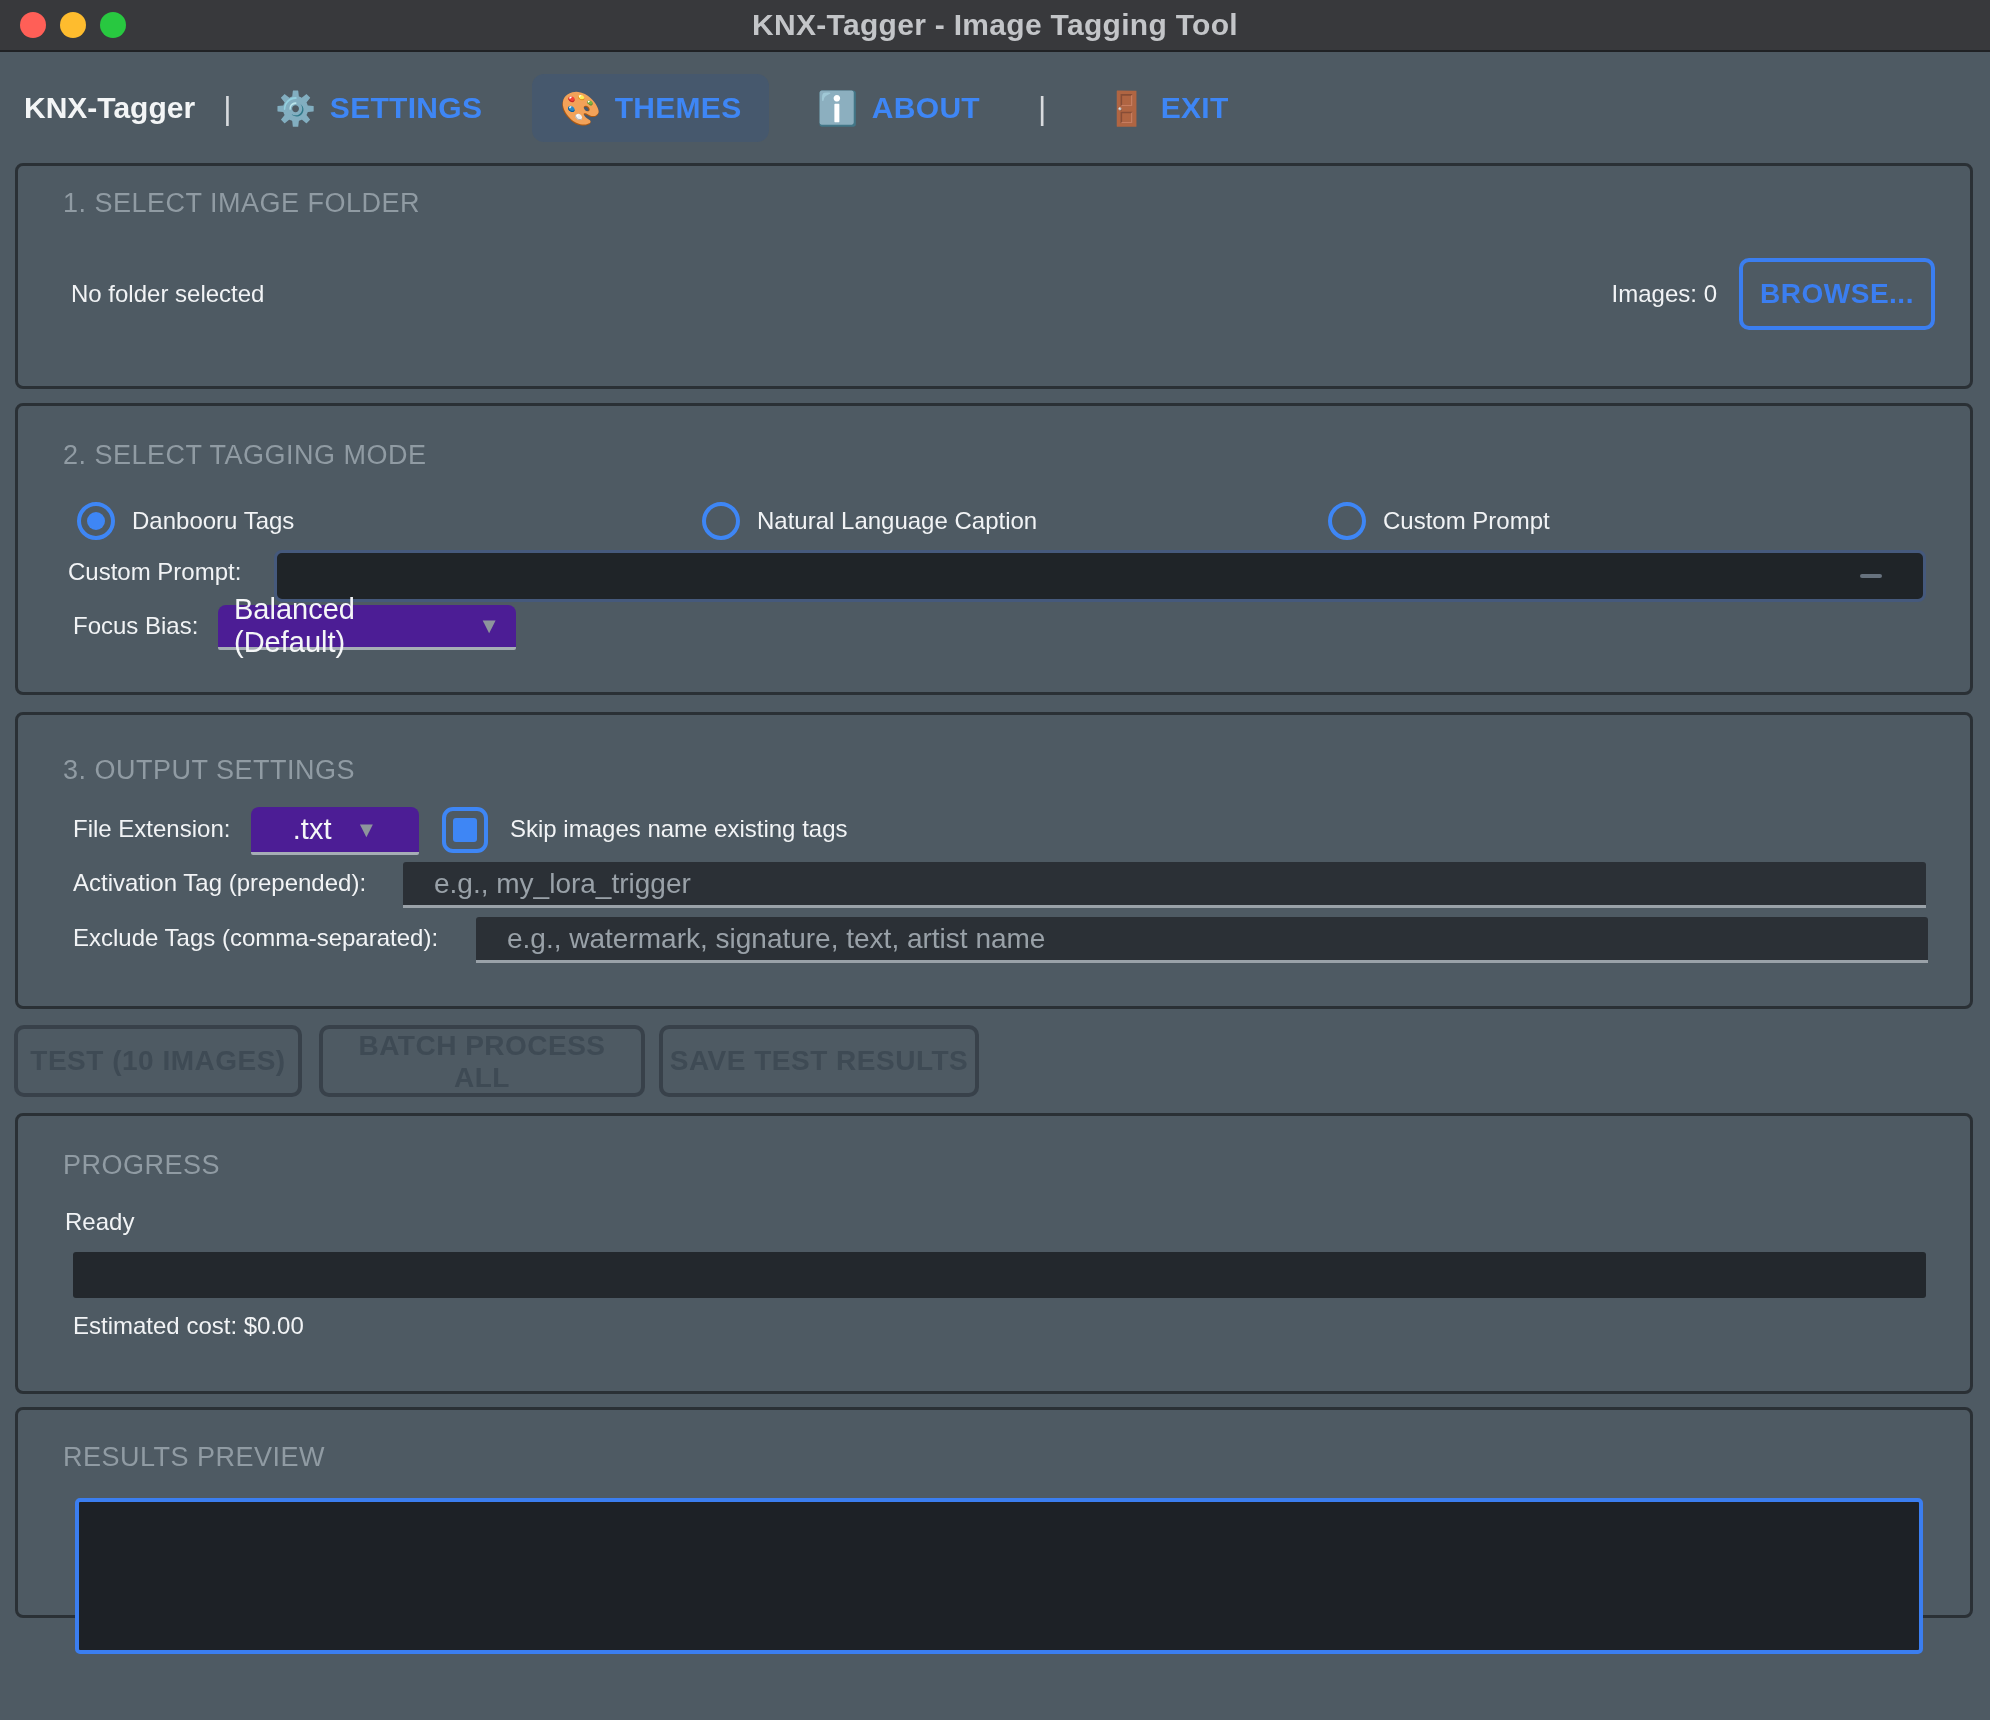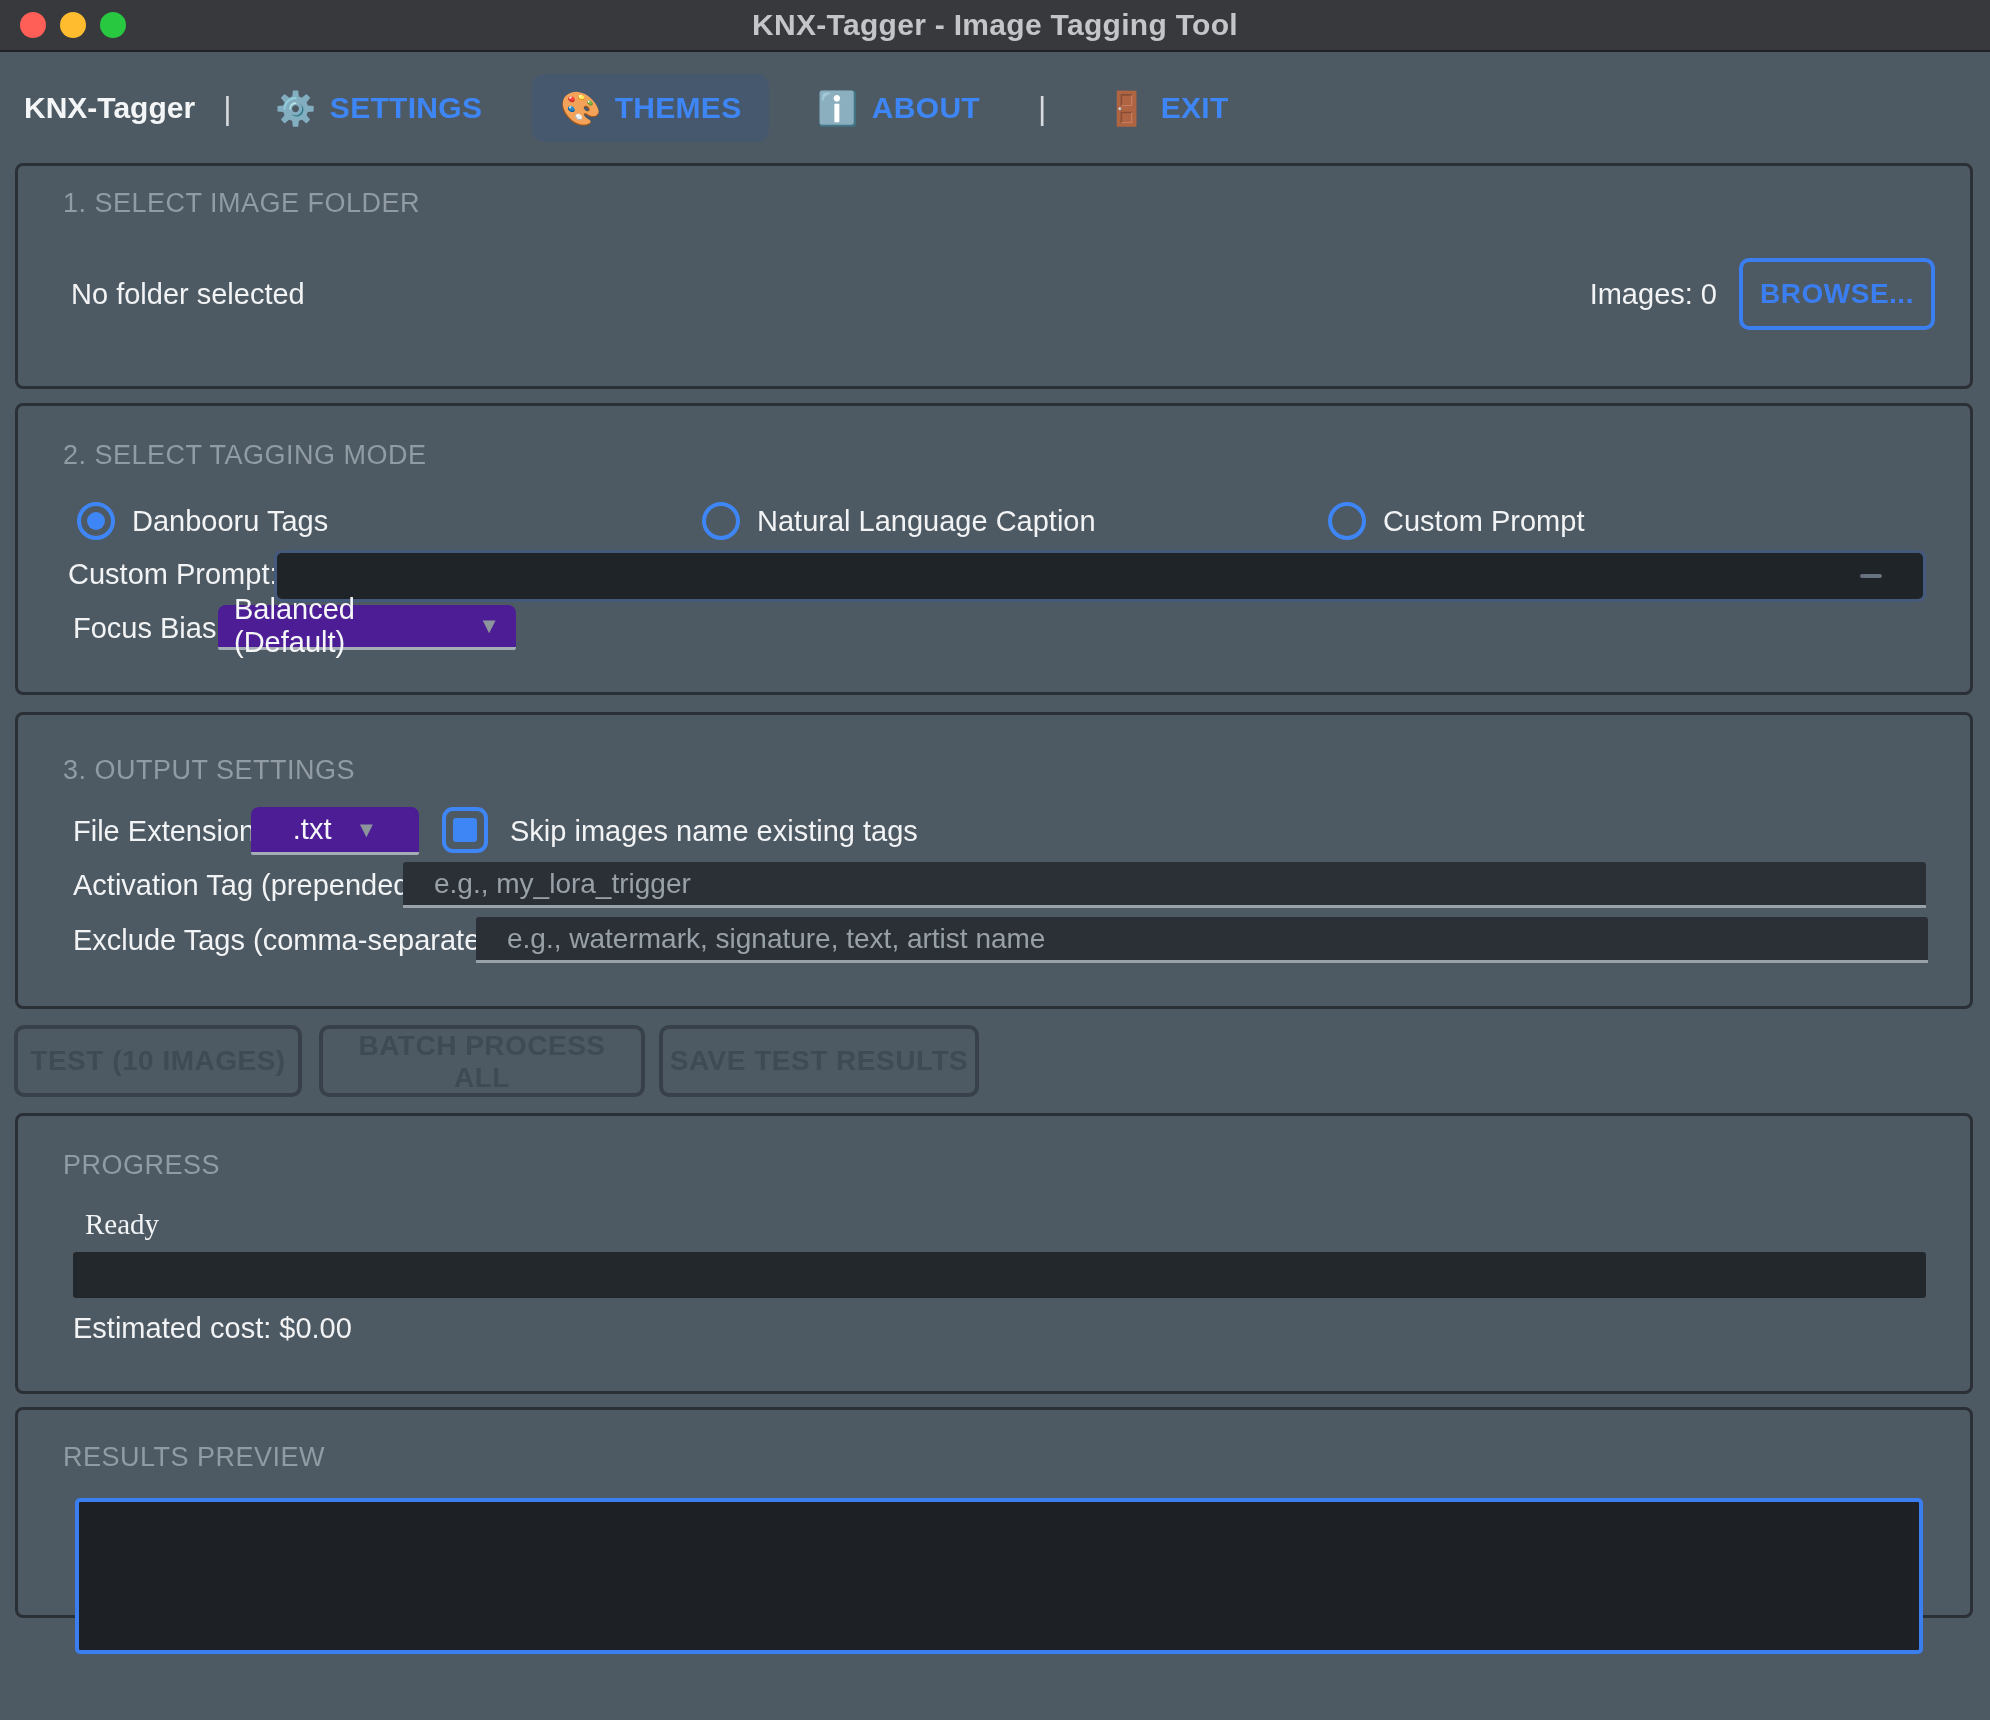--- a/index.html
+++ b/index.html
@@ -50,21 +50,21 @@
   
   .section{
     position:absolute;left:15px;width:1958px;
     border:3px solid #2a3035;border-radius:8px;
     box-sizing:border-box;background:transparent;
   }
   .sec-header{
     position:absolute;left:45px;
     color:#909ba3;font-size:27px;letter-spacing:.5px;font-weight:400;
   }
-  .lbl{color:#f1f3f5;font-size:29px;}
+  .lbl{color:#f1f3f5;font-size:24px;}
 
   
   #sec-folder{top:163px;height:226px;}
   #sec-folder .sec-header{top:22px;}
   .folder-row{
     position:absolute;left:53px;right:35px;top:86px;height:84px;
     display:flex;align-items:center;
   }
   .folder-row .spacer{flex:1;}
   .images-count{margin-right:22px;}
@@ -146,21 +146,21 @@
     color:#3e4a54;font-size:28px;font-weight:700;letter-spacing:.5px;
     font-family:"Liberation Sans", sans-serif;
   }
   #btn-test{left:14px;width:288px;}
   #btn-batch{left:319px;width:326px;}
   #btn-save{left:659px;width:320px;}
 
   
   #sec-progress{top:1113px;height:281px;}
   #sec-progress .sec-header{top:34px;}
-  .status-text{position:absolute;left:67px;top:92px;font-family:Liberation Serif, serif;}
+  .status-text{position:absolute;left:47px;top:92px;}
   .progress-bar{
     position:absolute;left:55px;top:136px;width:1853px;height:46px;
     background:#23282d;border-radius:3px;overflow:hidden;
   }
   .progress-fill{height:100%;width:0%;background:#3e86f5;}
   .cost-text{position:absolute;left:55px;top:196px;}
 
   
   #sec-results{top:1407px;height:211px;}
   #sec-results .sec-header{top:32px;}

